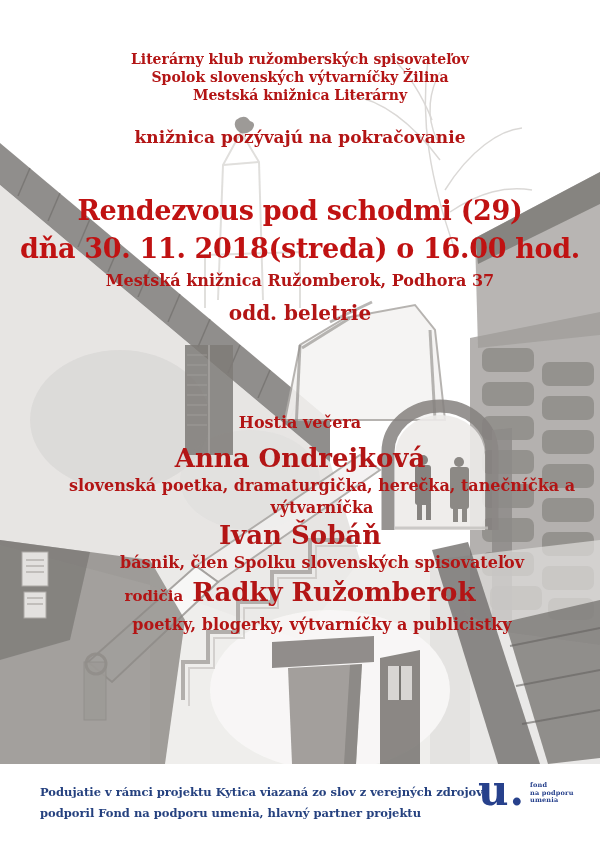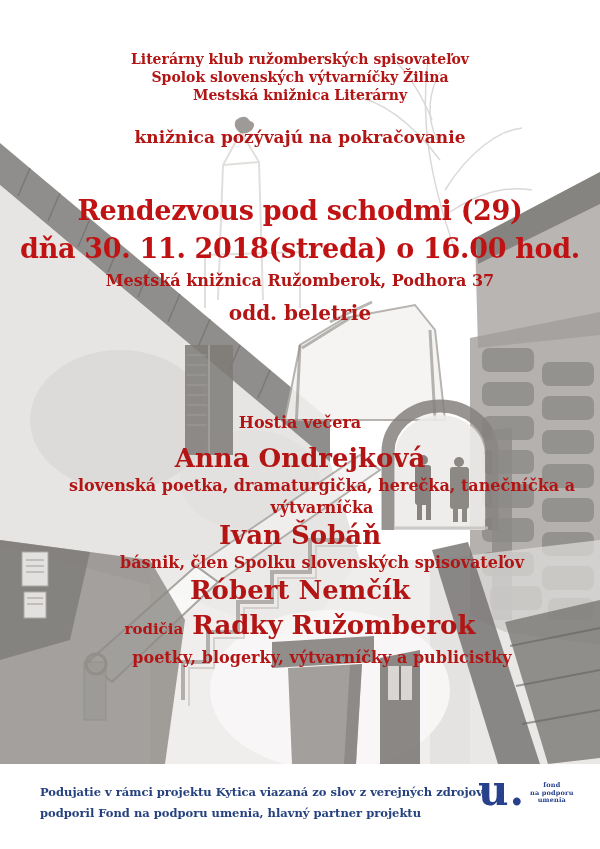--- a/index.html
+++ b/index.html
@@ -18,21 +18,21 @@
   .g-head{font-size:16px;line-height:22px;margin-bottom:8px;}
   .g-name{font-size:26px;line-height:33px;}
   .g-desc{font-size:16px;line-height:22px;padding-left:44px;}
   .g-parents{line-height:36px;}
   .g-prefix{font-size:15px;margin-right:9px;}
   .g-pname{font-size:26px;}
   .footer-text{position:absolute;left:40px;top:782px;width:470px;text-align:left;
     color:var(--blue,#25417f);font-size:11.5px;line-height:21px;}
   .logo{position:absolute;left:478px;top:776px;width:110px;height:50px;color:var(--logo-blue,#27418c);}
   .logo-mark{position:absolute;left:0;top:-6px;font-size:42px;line-height:42px;letter-spacing:1px;}
-  .logo-text{position:absolute;left:52px;top:6px;font-size:6.5px;line-height:7.5px;letter-spacing:0.2px;text-align:center;}
+  .logo-text{position:absolute;left:52px;top:6px;font-size:6.5px;line-height:7.5px;letter-spacing:0.2px;text-align:left;}
   .logo-text span{display:block;}
 </style>
 </head>
 <body>
 
 <div class="poster">
 
   <svg class="photo" width="600" height="764" viewBox="0 0 600 764">
     <g opacity="0.8">
 
@@ -190,21 +190,20 @@
 
   <div class="layer venue">Mestská knižnica Ružomberok, Podhora 37</div>
   <div class="layer dept">odd. beletrie</div>
 
   <div class="layer guests">
     <div class="g-head">Hostia večera</div>
     <div class="g-name">Anna Ondrejková</div>
     <div class="g-desc">slovenská poetka, dramaturgička, herečka, tanečníčka a výtvarníčka</div>
     <div class="g-name">Ivan Šobáň</div>
     <div class="g-desc">básnik, člen Spolku slovenských spisovateľov</div>
-    <div class="g-name">Róbert Nemčík</div>
     <div class="g-parents">
       <span class="g-prefix">rodičia</span><span class="g-pname">Radky Ružomberok</span>
     </div>
     <div class="g-desc">poetky, blogerky, výtvarníčky a publicistky</div>
   </div>
 
   <div class="footer-text">
     <div>Podujatie v rámci projektu Kytica viazaná zo slov z verejných zdrojov</div>
     <div>podporil Fond na podporu umenia, hlavný partner projektu</div>
   </div>

